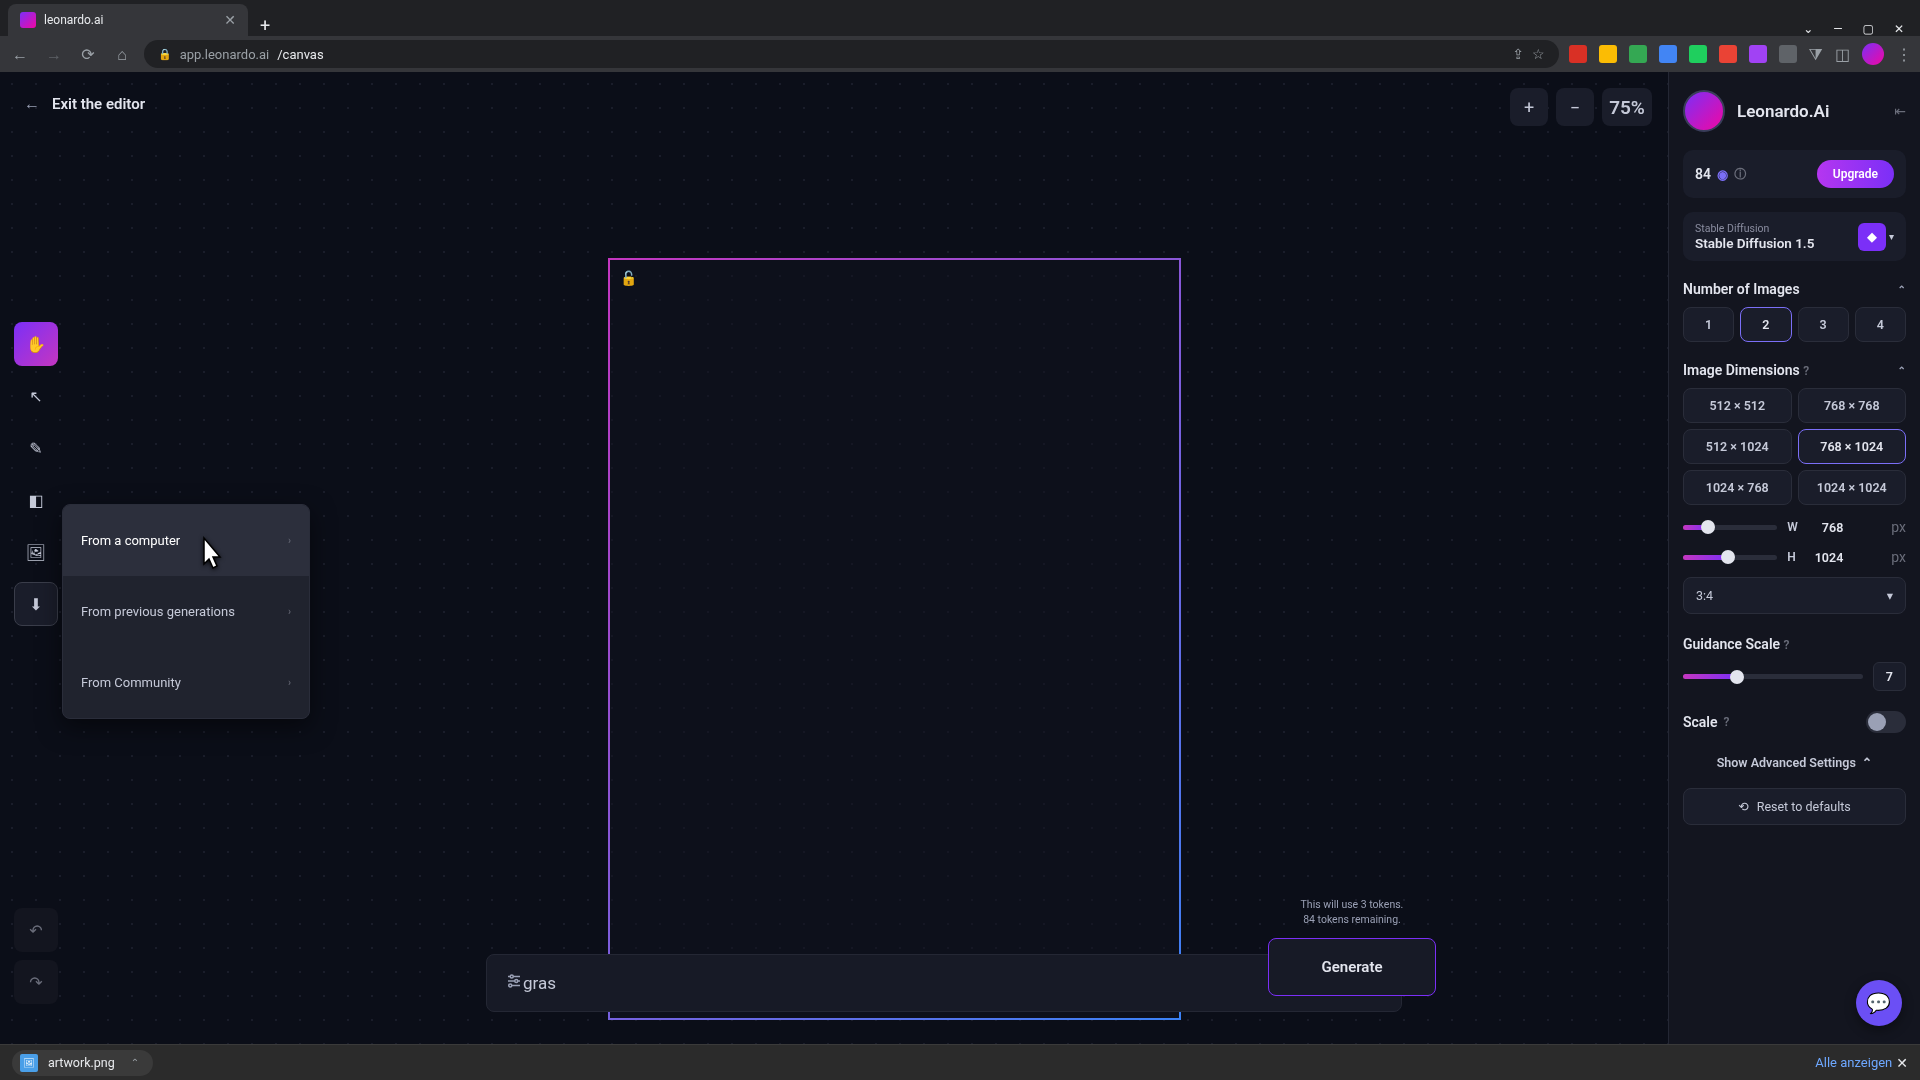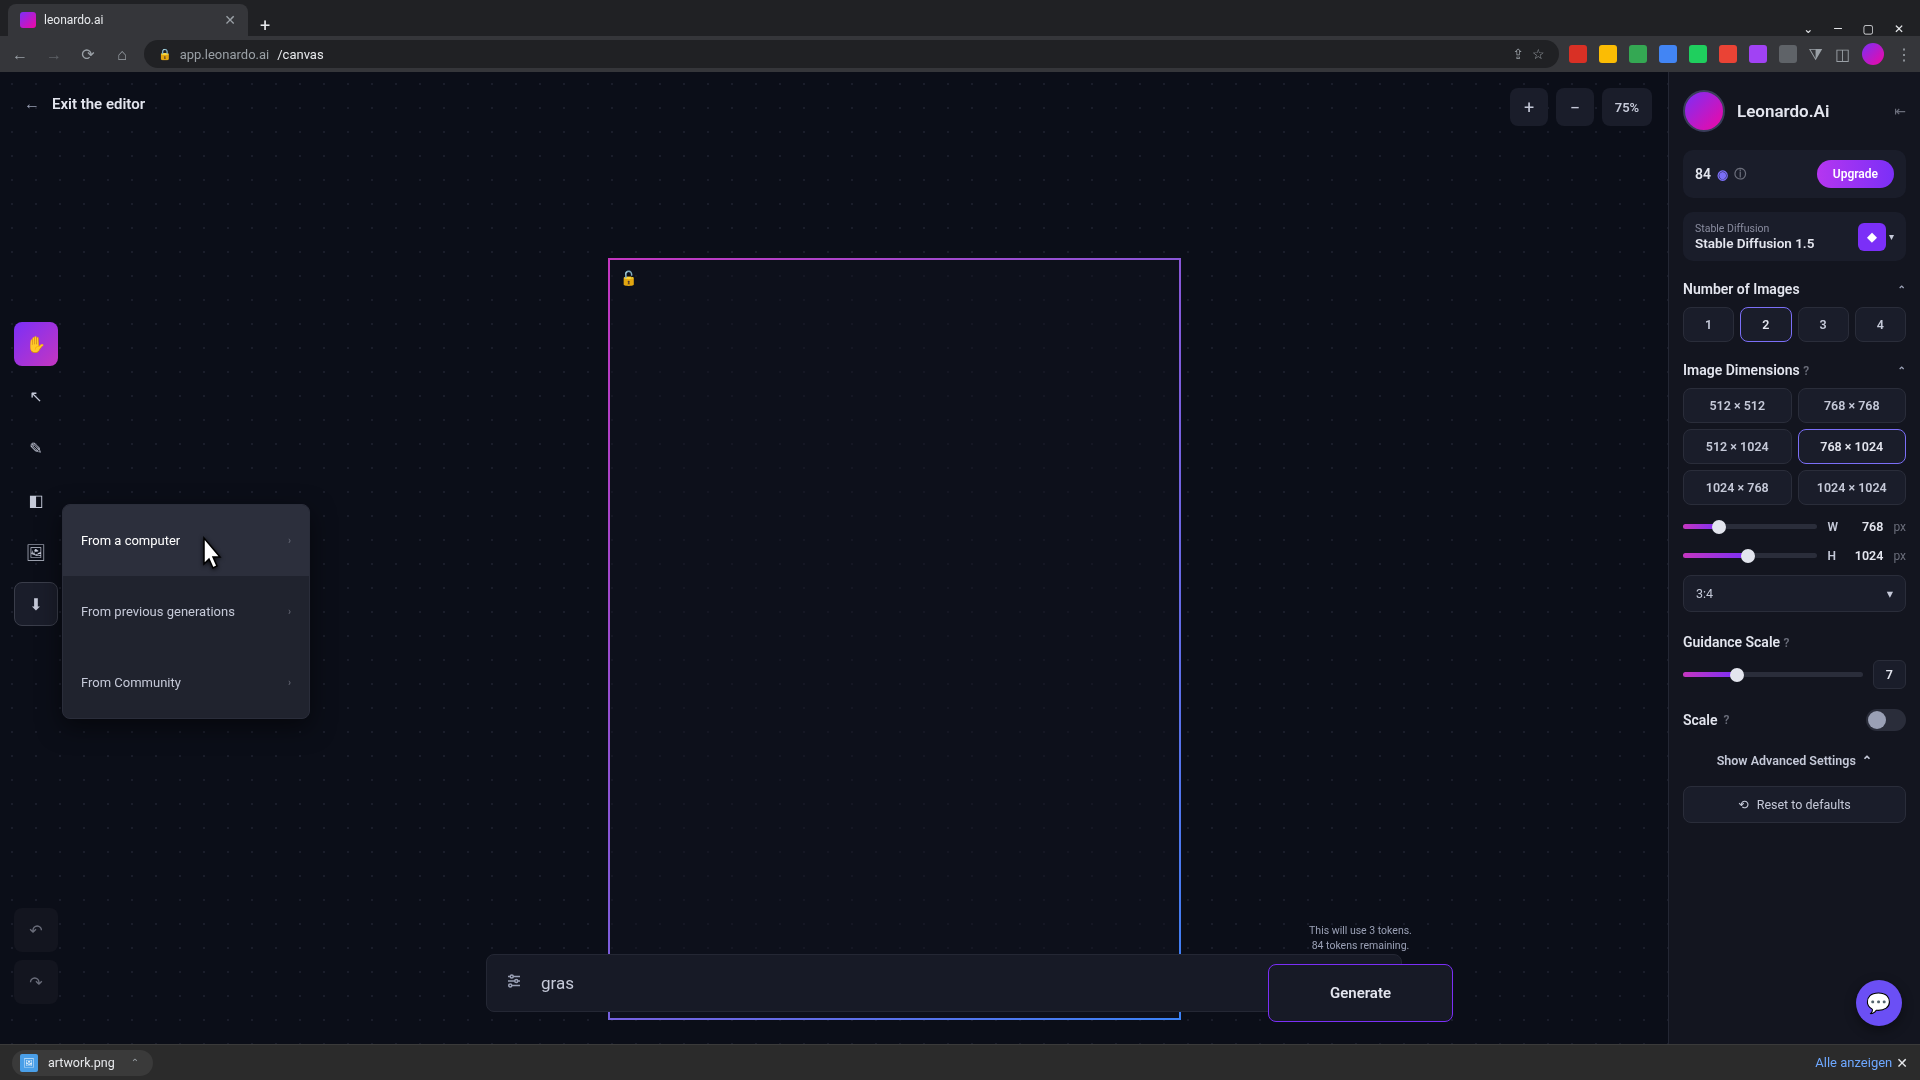--- a/index.html
+++ b/index.html
@@ -25,21 +25,21 @@
 
 
 .app { position: absolute; top: 72px; left: 0; right: 0; bottom: 36px; background: #0b0e18; background-image: radial-gradient(circle, #1a1d2a 1px, transparent 1px); background-size: 24px 24px; }
 
 
 .exit-bar { position: absolute; top: 22px; left: 24px; display: flex; align-items: center; gap: 12px; color: #e3e5ee; font-size: 15px; font-weight: 600; cursor: pointer; }
 .exit-arrow { font-size: 16px; color: #9aa0b5; }
 
 .zoom-controls { position: absolute; top: 16px; right: 268px; display: flex; align-items: center; gap: 8px; }
 .zoom-btn { width: 38px; height: 38px; border-radius: 8px; background: #1a1d2a; display: flex; align-items: center; justify-content: center; color: #c5c9d8; font-size: 18px; cursor: pointer; }
-.zoom-val { width: 50px; height: 38px; border-radius: 8px; background: #1a1d2a; display: flex; align-items: center; justify-content: center; color: #c5c9d8; font-size: 13px; font-weight: 600; }
+.zoom-val { width: 50px; height: 38px; border-radius: 8px; background: #1a1d2a; display: flex; align-items: center; justify-content: center; color: #c5c9d8; font-size: 19px; font-weight: 600; }
 
 
 .left-tools { position: absolute; left: 14px; top: 250px; display: flex; flex-direction: column; gap: 8px; }
 .tool { width: 44px; height: 44px; border-radius: 8px; display: flex; align-items: center; justify-content: center; color: #c5c9d8; cursor: pointer; }
 .tool.active { background: linear-gradient(135deg,#7b2ff7,#c536c0); color: #fff; }
 .tool.selected { background: #1a1d2a; border: 1px solid #3a3d4a; }
 
 .undo-redo { position: absolute; left: 14px; bottom: 40px; display: flex; flex-direction: column; gap: 8px; }
 .ur-btn { width: 44px; height: 44px; border-radius: 8px; background: #13151f; display: flex; align-items: center; justify-content: center; color: #6a6d7a; cursor: pointer; }
 
@@ -47,25 +47,25 @@
 .context-menu { position: absolute; left: 62px; top: 432px; width: 248px; background: #20232e; border-radius: 8px; overflow: hidden; box-shadow: 0 8px 24px rgba(0,0,0,.5); border: 1px solid #2a2d3a; }
 .menu-item { padding: 28px 18px; color: #c5c9d8; font-size: 13px; display: flex; align-items: center; justify-content: space-between; cursor: pointer; }
 .menu-item.hovered { background: #2c2f3c; color: #fff; }
 .menu-chevron { color: #6a6d7a; font-size: 10px; }
 
 
 .canvas-frame { position: absolute; left: 608px; top: 186px; width: 573px; height: 762px; border: 2px solid; border-image: linear-gradient(135deg,#c536c0,#3b82f6) 1; background: rgba(15,18,30,.5); }
 .lock-badge { position: absolute; top: 10px; left: 10px; color: #9aa0b5; font-size: 14px; }
 
 
-.prompt-bar { position: absolute; left: 486px; bottom: 32px; width: 916px; height: 58px; background: #171a26; border-radius: 8px; display: flex; align-items: center; padding: 0 18px; gap: 18px; border: 1px solid #242734; }
+.prompt-bar { position: absolute; left: 486px; bottom: 32px; width: 916px; height: 58px; background: #171a26; border-radius: 8px; display: flex; align-items: center; padding: 0 18px; border: 1px solid #242734; }
 .prompt-settings { color: #9aa0b5; font-size: 16px; cursor: pointer; }
 .prompt-input { flex: 1; background: transparent; border: none; outline: none; color: #c5c9d8; font-size: 17px; }
 
-.generate-wrap { position: absolute; left: 1268px; bottom: 22px; width: 185px; border-radius: 26px; }
+.generate-wrap { position: absolute; left: 1268px; bottom: 48px; width: 168px; border-radius: 26px; }
 .token-label { position: absolute; top: -40px; width: 100%; text-align: center; color: #9aa0b5; font-size: 10.5px; line-height: 1.4; }
 .generate-btn { width: 100%; height: 58px; border-radius: 8px; border: 1px solid #7b2ff7; background: #171a26; color: #e3e5ee; font-size: 15px; font-weight: 600; cursor: pointer; display: flex; align-items: center; justify-content: center; }
 
 
 .right-panel { position: absolute; right: 0; top: 0; bottom: 0; width: 252px; background: #13151f; border-left: 1px solid #242734; padding: 18px 14px; overflow-y: auto; }
 .brand-row { display: flex; align-items: center; gap: 12px; padding-bottom: 18px; }
 .brand-avatar { width: 42px; height: 42px; border-radius: 50%; background: linear-gradient(135deg,#7b2ff7,#f107a3); border: 2px solid #3a3d5a; }
 .brand-name { color: #e3e5ee; font-size: 17px; font-weight: 600; flex: 1; }
 .brand-collapse { color: #6a6d7a; cursor: pointer; font-size: 14px; }
 
@@ -89,21 +89,21 @@
 .pill.active { border-color: #7b6ff7; color: #e3e5ee; }
 
 .dim-grid { display: grid; grid-template-columns: 1fr 1fr; gap: 6px; }
 
 .slider-row { display: flex; align-items: center; gap: 10px; margin-top: 14px; }
 .slider-track { flex: 1; height: 5px; background: #2a2d3a; border-radius: 3px; position: relative; }
 .slider-fill { position: absolute; left: 0; top: 0; bottom: 0; background: linear-gradient(90deg,#c536c0,#7b2ff7); border-radius: 3px; }
 .slider-thumb { position: absolute; top: 50%; width: 14px; height: 14px; background: #e3e5ee; border-radius: 50%; transform: translate(-50%,-50%); }
 .slider-lbl { color: #c5c9d8; font-size: 12px; font-weight: 600; width: 14px; }
 .slider-val { color: #e3e5ee; font-size: 12.5px; font-weight: 600; width: 32px; text-align: right; }
-.slider-unit { color: #6a6d7a; font-size: 12px; }
+.slider-unit { color: #6a6d7a; font-size: 14px; margin-left: 38px; }
 
 .ratio-select { margin-top: 12px; background: #1a1d2a; border: 1px solid #2a2d3a; border-radius: 8px; padding: 10px 12px; color: #c5c9d8; font-size: 12.5px; display: flex; justify-content: space-between; align-items: center; cursor: pointer; text-align: center; }
 
 .guidance-row { display: flex; align-items: center; gap: 10px; margin-top: 8px; }
 .guidance-row .slider-track { flex: 1; }
 .guidance-val { background: #1a1d2a; border: 1px solid #2a2d3a; border-radius: 6px; padding: 6px 12px; color: #e3e5ee; font-size: 12.5px; font-weight: 600; }
 
 .tiling-row { display: flex; align-items: center; justify-content: space-between; margin-top: 20px; }
 .tiling-label { color: #e3e5ee; font-size: 14px; font-weight: 600; display: flex; align-items: center; gap: 6px; }
 .toggle { width: 40px; height: 22px; background: #2a2d3a; border-radius: 11px; position: relative; cursor: pointer; }

